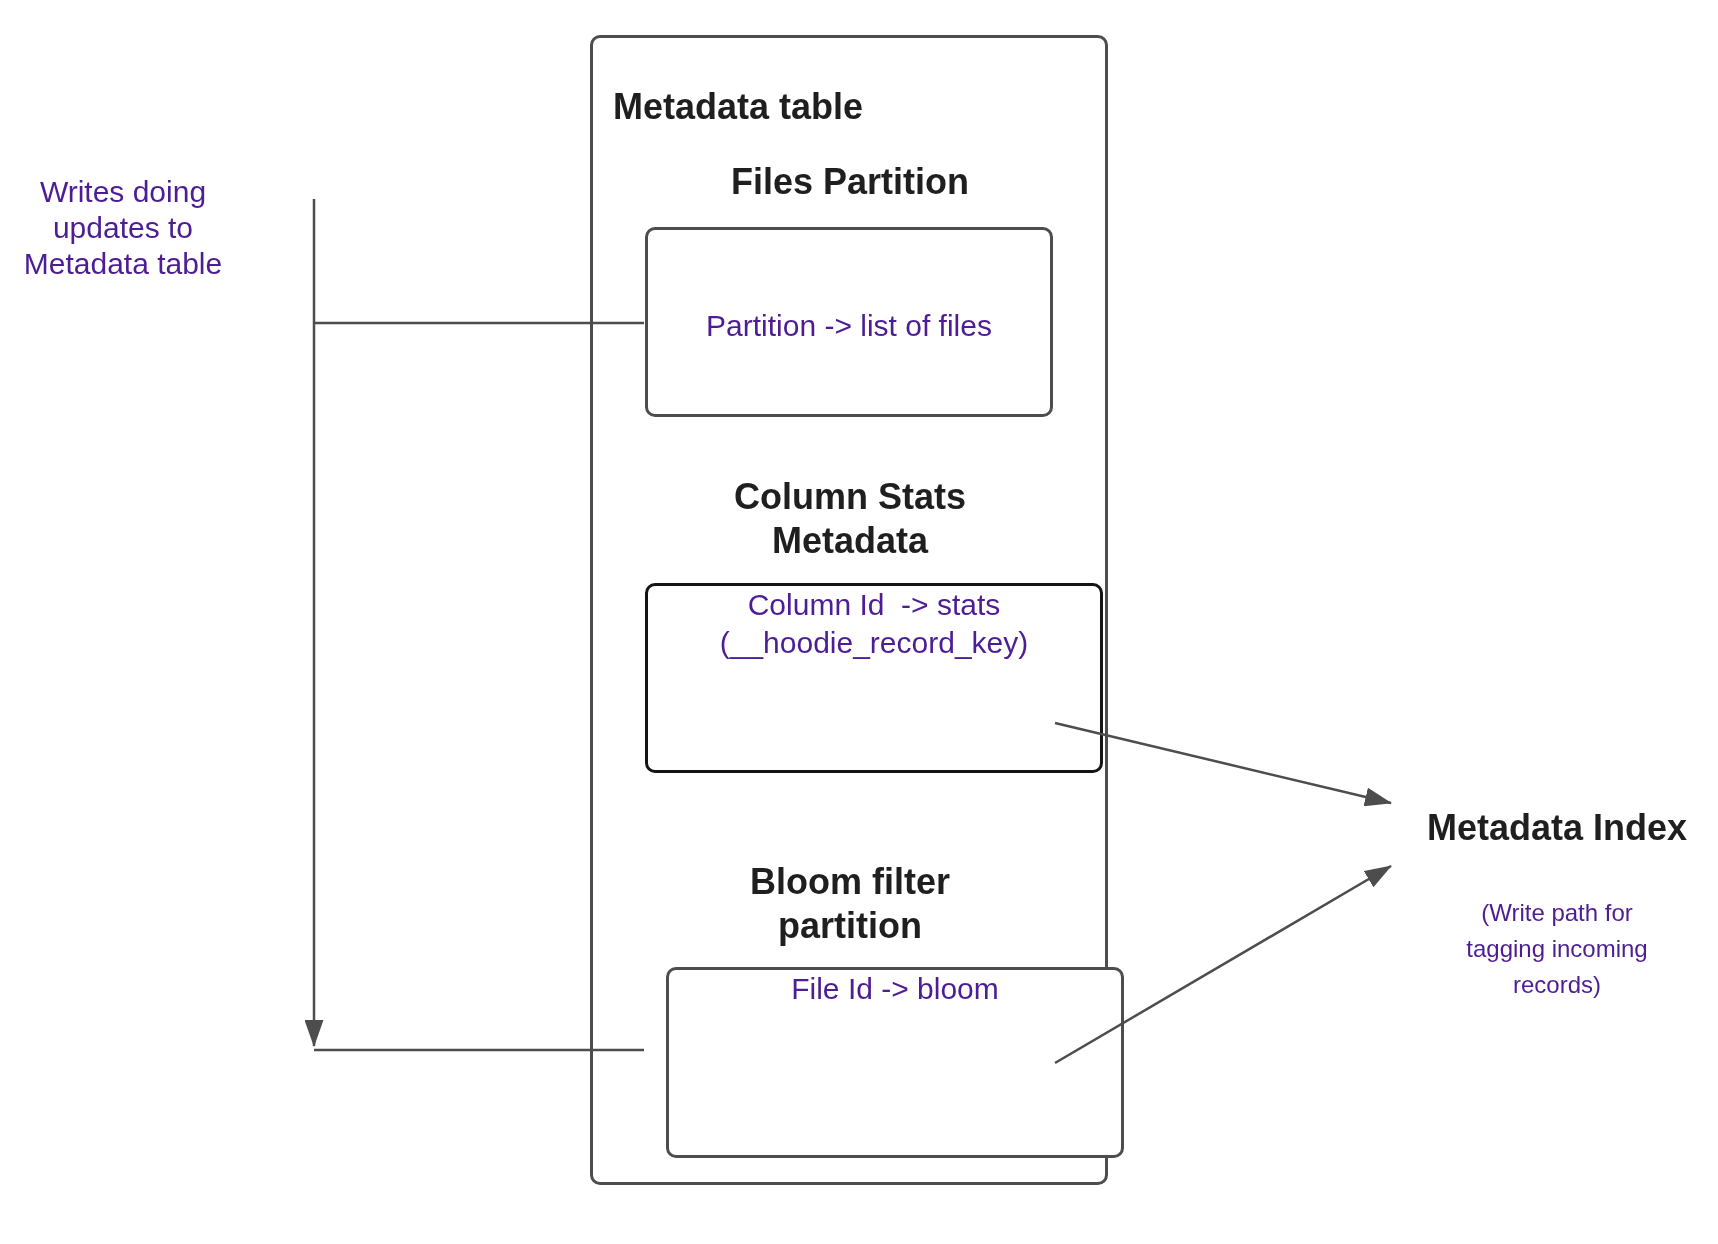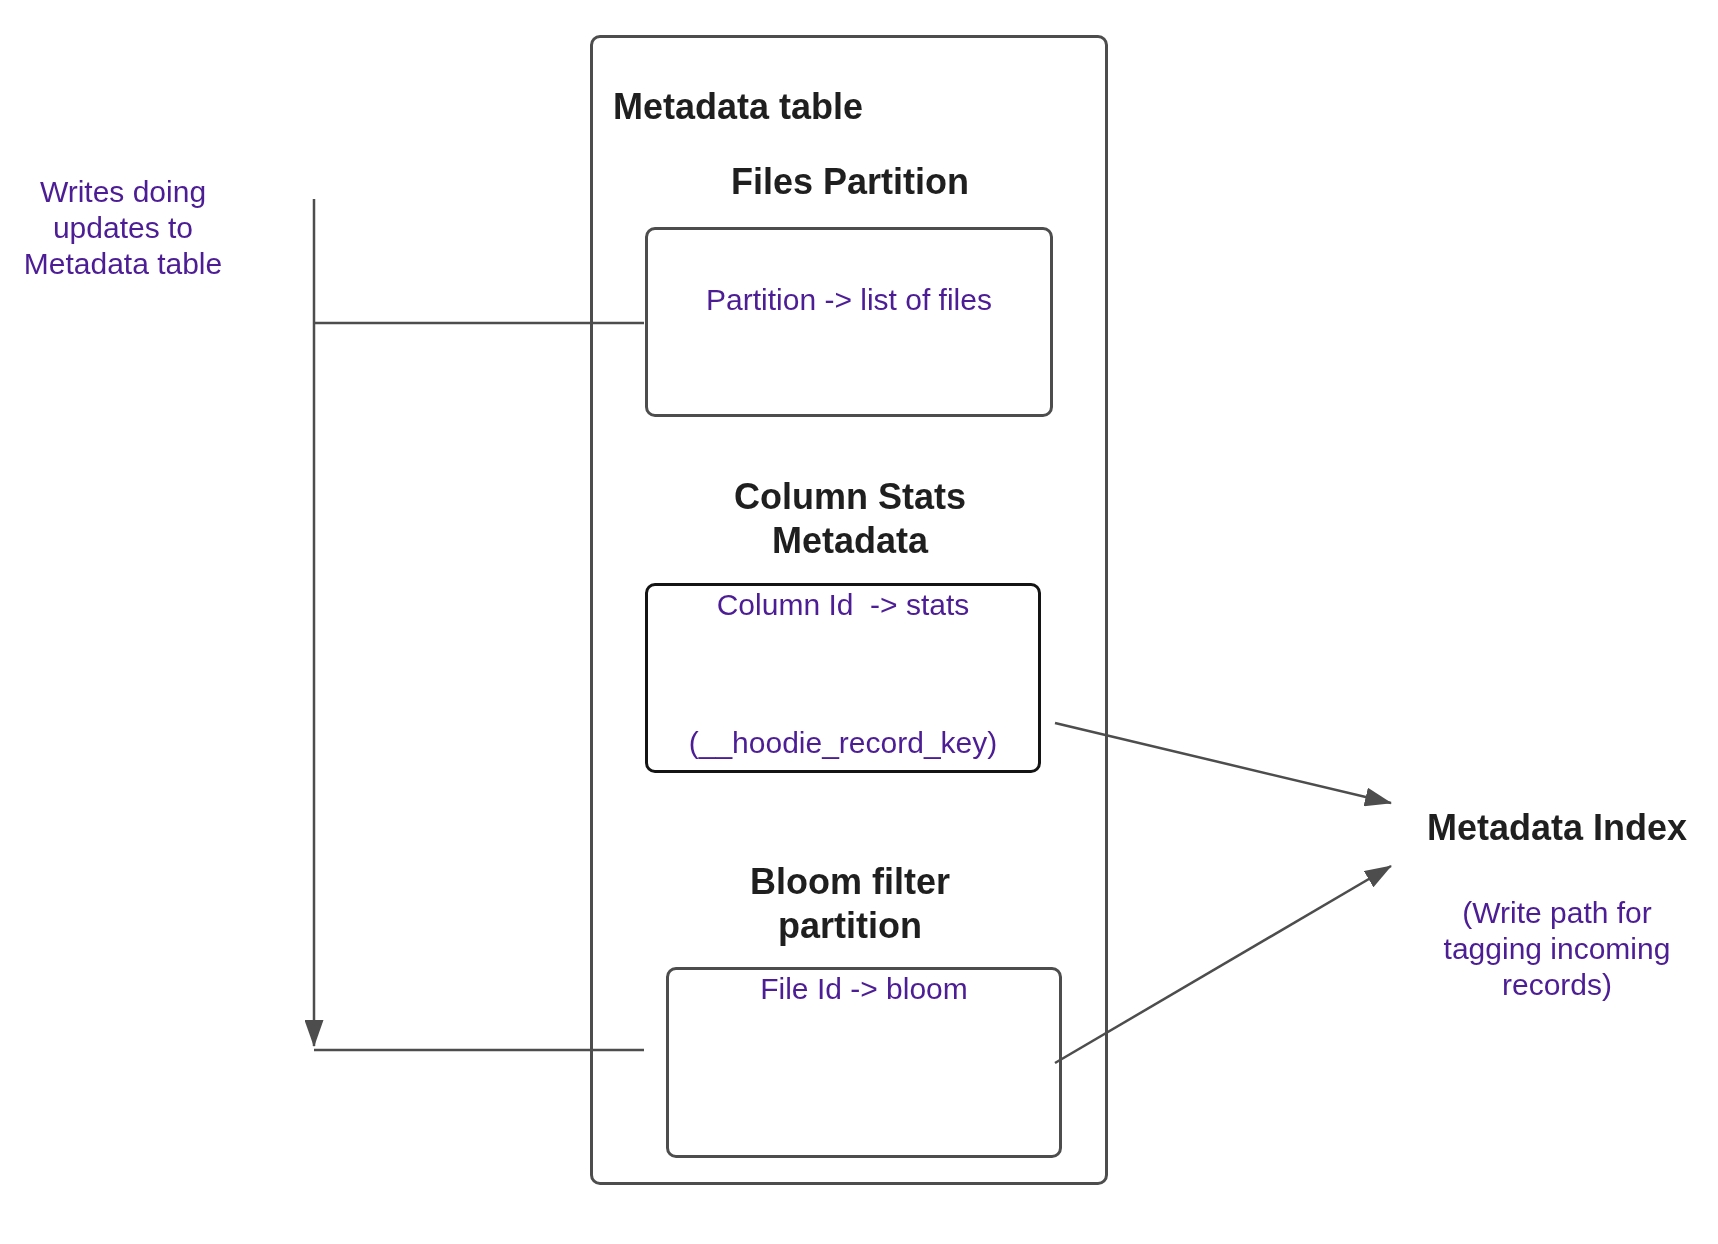--- a/index.html
+++ b/index.html
@@ -46,49 +46,49 @@
     left: 645px; width: 410px;
     text-align: center;
     font-size: 36px; line-height: 44px;
   }
   .files-heading  { top: 160px; }
   .stats-heading  { top: 475px; }
   .bloom-heading  { top: 860px; }
 
   .inner-box {
     position: absolute;
-    left: 645px; width: 396px; height: 190px;
+    left: 645px; width: 458px; height: 190px;
     border: 3px solid #4d4d4d;
     border-radius: 10px;
     background: #ffffff;
     display: flex;
     flex-direction: column;
     align-items: center;
-    justify-content: space-between;
+    justify-content: flex-start;
     text-align: center;
     font-size: 30px; line-height: 38px;
   }
   .inner-box .txt { white-space: pre-wrap; }
 
-  .files-box { top: 227px; width: 408px; justify-content: flex-start; padding-top: 51px; }
+  .files-box { top: 227px; width: 408px; justify-content: flex-start; padding-top: 77px; }
   .stats-box { top: 583px; border-color: #141414; padding-bottom: 8px; }
   .bloom-box { top: 967px; height: 191px; margin-left: 21px; }
 
   
   .metadata-index-title {
     position: absolute;
     left: 1400px; top: 806px; width: 314px;
     text-align: center;
     font-size: 36px; line-height: 44px;
   }
   .metadata-index-subtitle {
     position: absolute;
     left: 1412px; top: 895px; width: 290px;
     text-align: center;
-    font-size: 30px; line-height: 36px;
+    font-size: 24px; line-height: 36px;
   }
 
   .connectors {
     position: absolute;
     left: 0; top: 0;
     width: 1718px; height: 1244px;
     pointer-events: none;
   }
 </style>
 </head>

